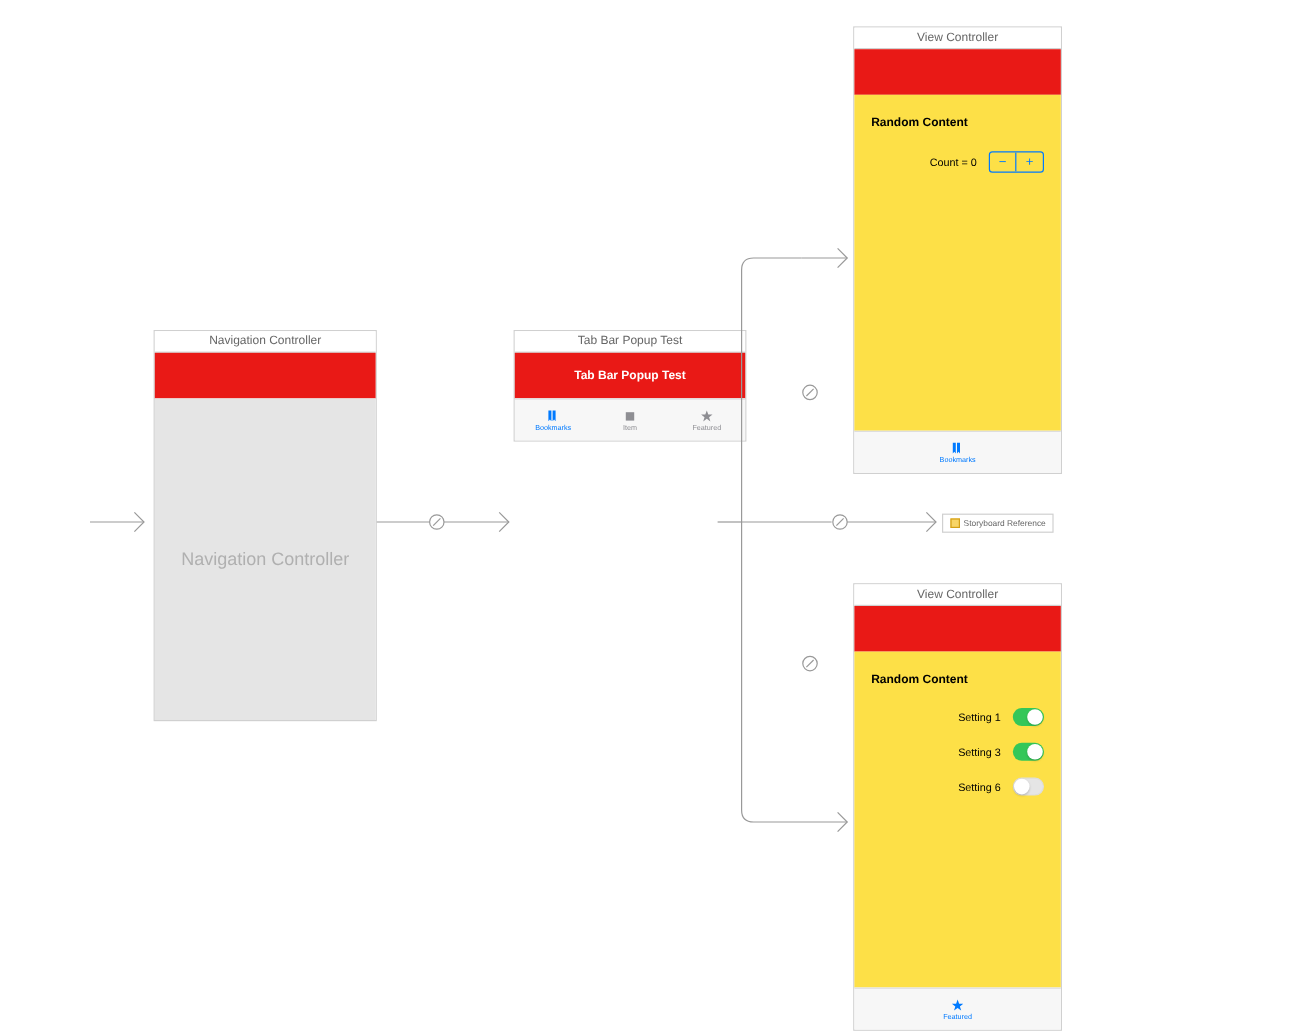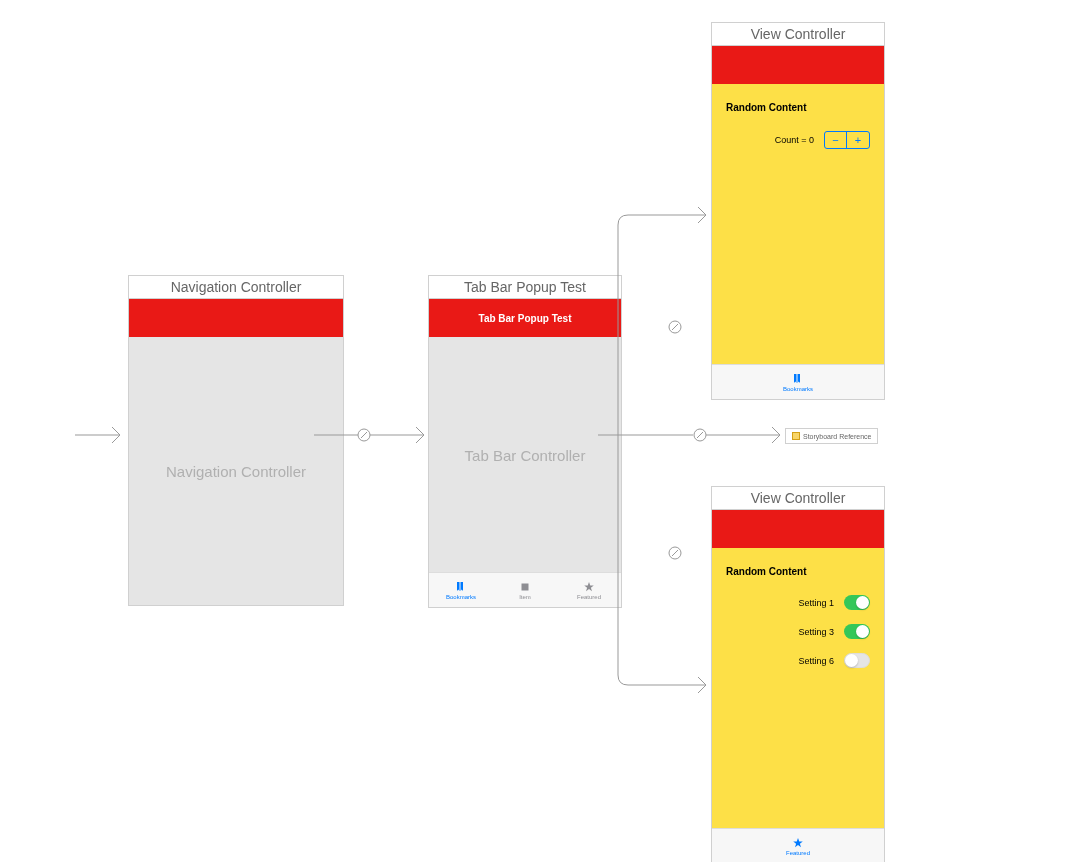--- a/index.html
+++ b/index.html
@@ -1,19 +1,19 @@
 <!DOCTYPE html>
 <html><head>
 <meta charset="utf-8">
 <style>
 * { box-sizing: border-box; margin: 0; padding: 0; }
 body { font-family: -apple-system, "Helvetica Neue", Arial, sans-serif; background: #ffffff; width: 1091px; height: 862px; position: relative; overflow: hidden; }
 
 .scene { position: absolute; background: #fff; border: 1px solid #d0d0d0; }
-.scene-title { font-size: 14px; color: #666; text-align: center; padding: 3px 0; background: #fff; border-bottom: 1px solid #d0d0d0; font-weight: 400; }
+.scene-title { font-size: 10px; color: #666; text-align: center; padding: 3px 0; background: #fff; border-bottom: 1px solid #d0d0d0; font-weight: 400; }
 .navbar { height: 38px; background: #e91916; display: flex; align-items: center; justify-content: center; }
 .navbar-title { color: #fff; font-size: 10px; font-weight: 600; }
 .body-area { background: #e5e5e5; position: relative; }
 .placeholder-text { color: #b0b0b0; font-size: 15px; font-weight: 400; position: absolute; width: 100%; text-align: center; top: 50%; transform: translateY(-50%); }
 .tabbar { height: 35px; background: #f7f7f7; border-top: 1px solid #ddd; display: flex; }
 .tab-item { flex: 1; display: flex; flex-direction: column; align-items: center; justify-content: center; gap: 1px; cursor: pointer; }
 .tab-label { font-size: 6px; color: #8e8e93; }
 .tab-item.active .tab-label { color: #007aff; }
 .tab-icon { width: 14px; height: 12px; }
 
@@ -48,43 +48,40 @@
 .icon-star-blue { fill: #007aff; }
 </style>
 </head>
 <body>
 
 <svg class="connector" style="left:75px; top:425px;" width="55" height="20">
   <line class="segue-line" x1="0" y1="10" x2="45" y2="10"></line>
   <polyline class="arrow-head" points="37,2 45,10 37,18"></polyline>
 </svg>
 
-<div class="scene" style="left:128px; top:275px; width:216px;">
+<div class="scene" style="left:128px; top:275px; width:186px;">
   <div class="scene-title">Navigation Controller</div>
   <div class="navbar"></div>
   <div class="body-area" style="height:268px;">
     <div class="placeholder-text">Navigation Controller</div>
   </div>
 </div>
 
 <svg class="connector" style="left:314px; top:415px;" width="120" height="40">
   <line class="segue-line" x1="0" y1="20" x2="44" y2="20"></line>
   <circle class="segue-circle" cx="50" cy="20" r="6"></circle>
   <line class="segue-line" x1="47" y1="23" x2="53" y2="17"></line>
   <line class="segue-line" x1="56" y1="20" x2="110" y2="20"></line>
   <polyline class="arrow-head" points="102,12 110,20 102,28"></polyline>
 </svg>
 
 <div class="scene" style="left:428px; top:275px; width:194px;">
   <div class="scene-title">Tab Bar Popup Test</div>
   <div class="navbar">
     <div class="navbar-title">Tab Bar Popup Test</div>
-  </div>
-  <div class="body-area" style="height:235px;">
-    <div class="placeholder-text">Tab Bar Controller</div>
   </div>
   <div class="tabbar">
     <div class="tab-item active">
       <svg class="tab-icon" viewBox="0 0 24 24">
           <path class="icon-bookmark" d="M4 2h5v18l-2.5-3L4 20V2zm7 0h5v18l-2.5-3L11 20V2z"></path>
         </svg>
       <span class="tab-label">Bookmarks</span>
     </div>
     <div class="tab-item">
       <svg class="tab-icon" viewBox="0 0 24 24">

